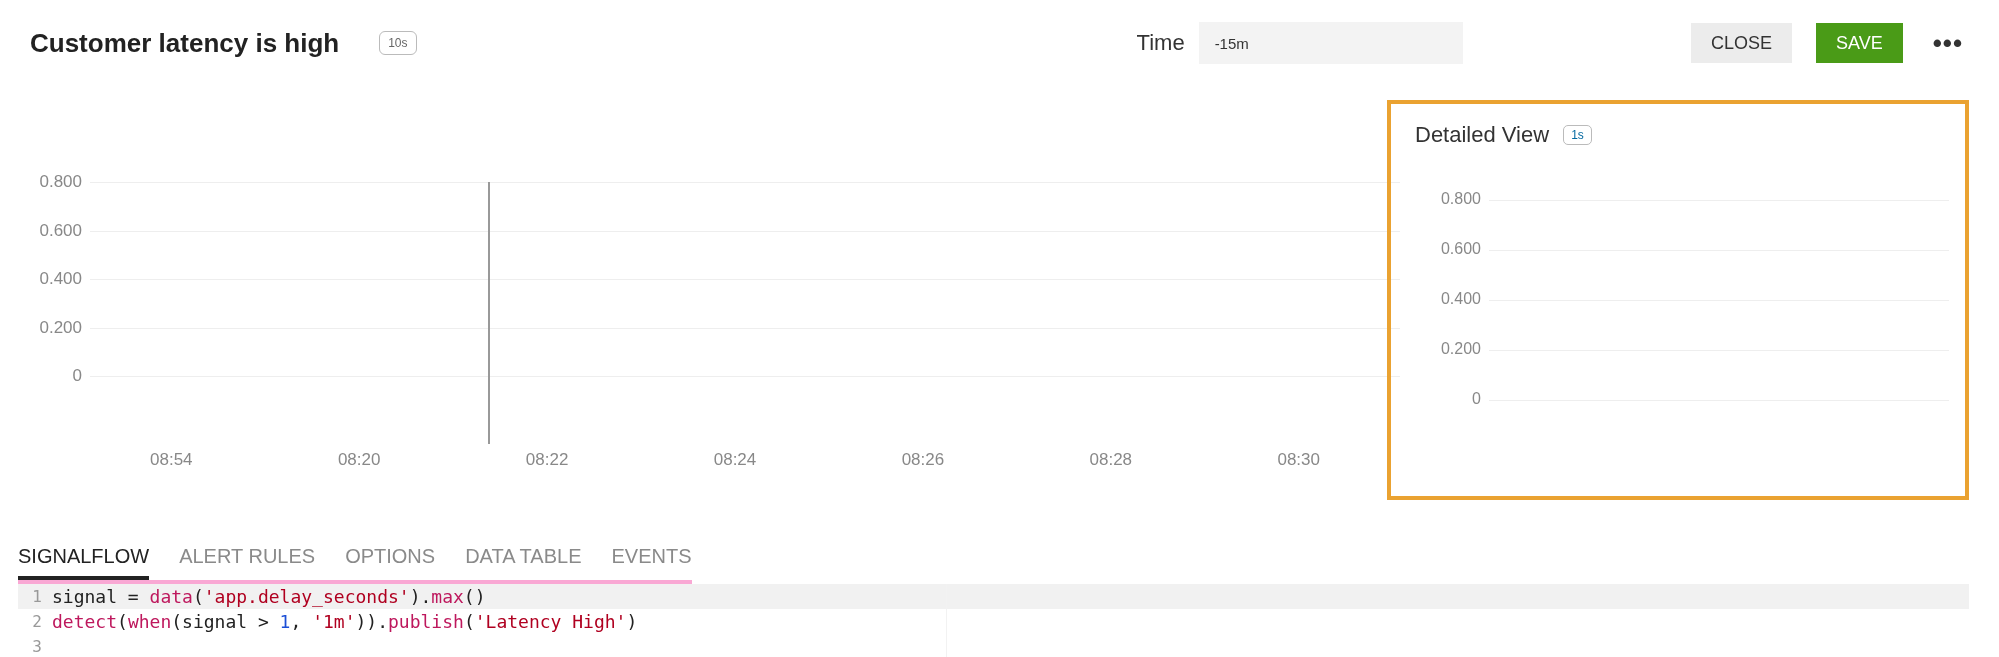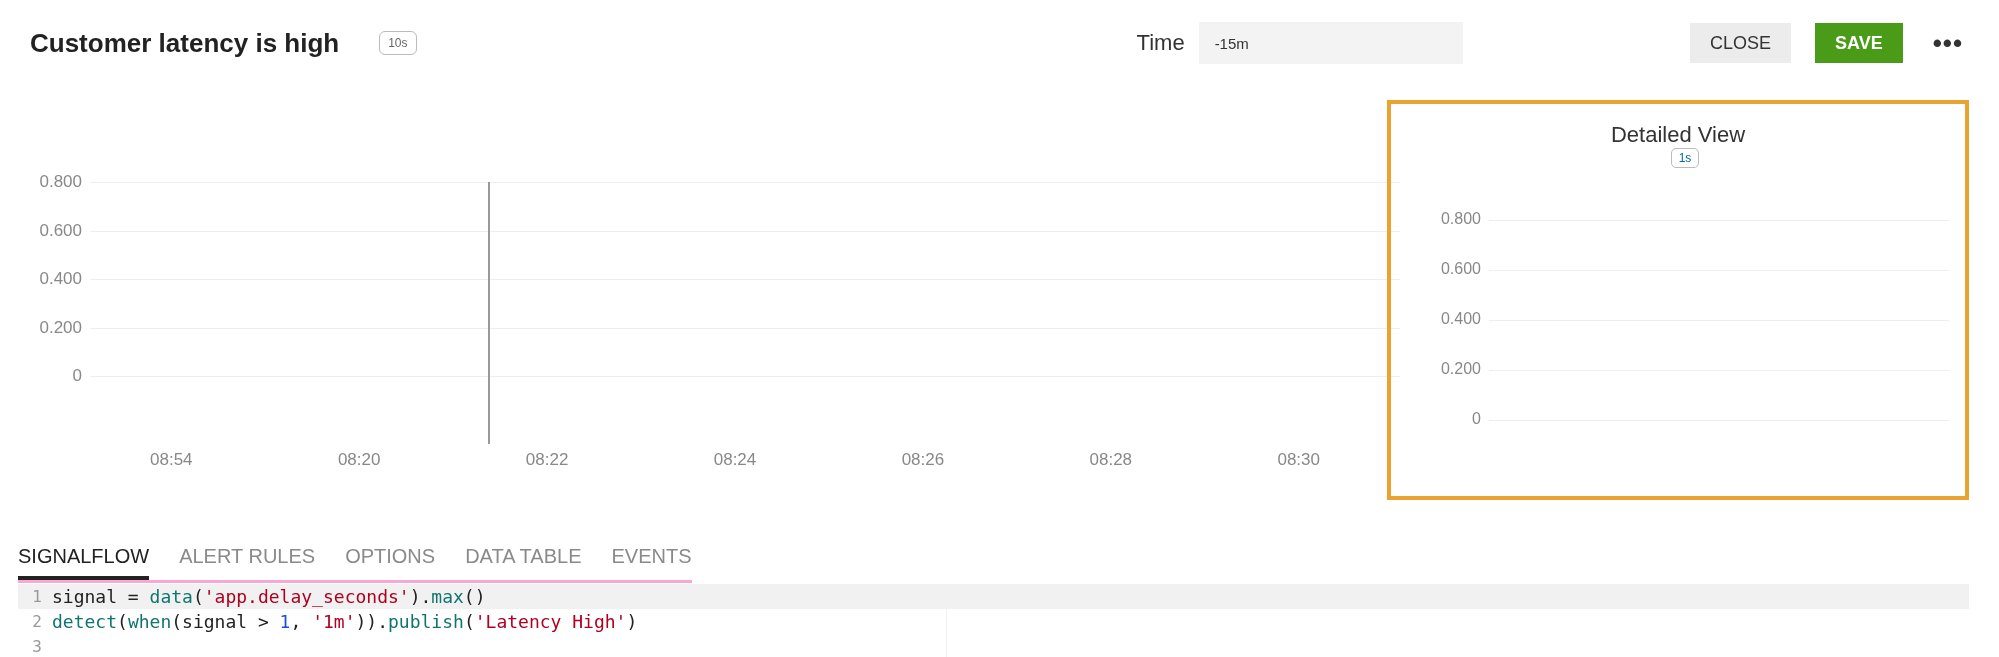--- a/index.html
+++ b/index.html
@@ -67,21 +67,21 @@
     height: 40px;
     padding: 0 20px;
     font-size: 18px;
     border: none;
     cursor: pointer;
     display: inline-flex;
     align-items: center;
     justify-content: center;
   }
   .btn-close { background: #ececec; color: #333; }
-  .btn-save  { background: #4a9b17; color: #fff; font-weight: 700; }
+  .btn-save  { background: #4a9b17; color: #fff; font-weight: 400; }
   .more-icon {
     font-size: 26px;
     font-weight: 900;
     color: #333;
     cursor: pointer;
     padding: 0 6px;
     letter-spacing: 1px;
   }
 
   
@@ -136,21 +136,20 @@
     right: 30px;
     top: 100px;
     width: 582px;
     height: 400px;
     border: 4px solid #eaa231;
     padding: 18px 24px 12px 24px;
   }
   .detail-header {
     display: flex;
     align-items: center;
-    flex-direction: column;
   }
   .detail-title {
     font-size: 22px;
     color: #333;
   }
   .detail-pill {
     border: 1px solid #bbb;
     border-radius: 5px;
     font-size: 12px;
     color: #0369a1;
@@ -195,21 +194,21 @@
   }
   .detail-xtick { font-size: 16px; color: #888; }
 
   
   .tabs {
     position: absolute;
     left: 18px;
     top: 545px;
     display: flex;
     gap: 30px;
-    border-bottom: 3px solid #f9a8d4;
+    border-bottom: 6px solid #f9a8d4;
   }
   .tab {
     font-size: 20px;
     color: #8a8a8a;
     padding-bottom: 8px;
     cursor: pointer;
   }
   .tab.active {
     color: #222;
     font-weight: 500;
@@ -236,21 +235,21 @@
     width: 34px;
     text-align: right;
     color: #999;
     padding-right: 10px;
     user-select: none;
     font-size: 16px;
   }
   .code { white-space: pre; color: #222; }
   .tok-str  { color: #b00020; }
   .tok-num  { color: #1c4fd6; }
-  .tok-call { color: #0f766e; }
+  .tok-call { color: #be185d; }
 
   
   .editor-split {
     position: absolute;
     top: 584px;
     left: 946px;
     height: 73px;
     width: 1px;
     background: #f2f2f2;
   }

